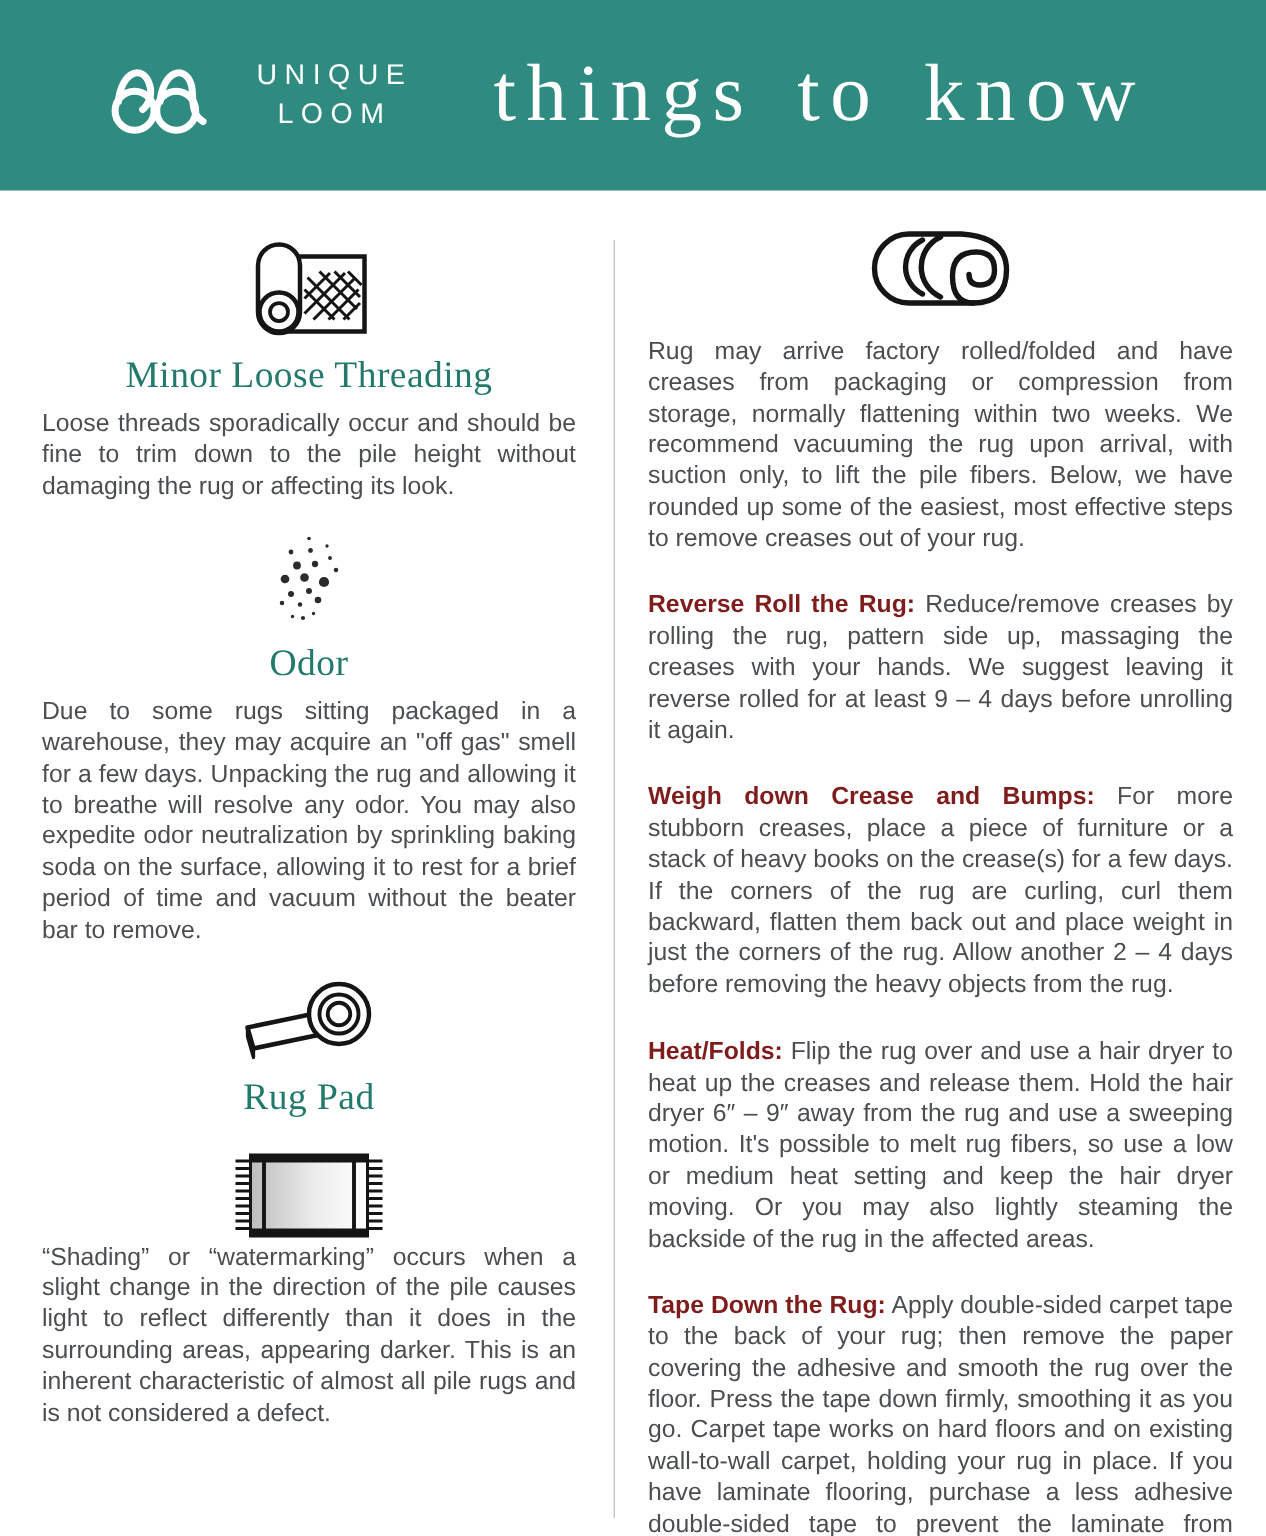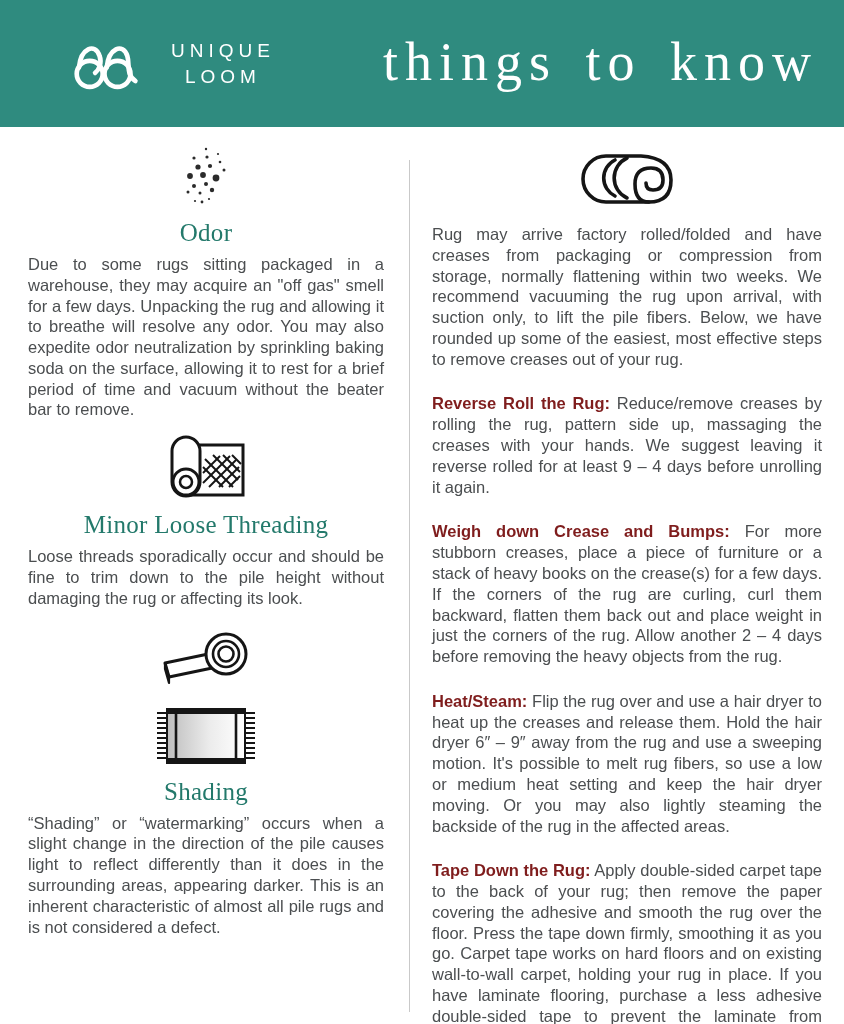--- a/index.html
+++ b/index.html
@@ -13,21 +13,21 @@
     position:absolute; left:0; top:0; width:844px; height:127px;
     background:#2F8B7F; display:flex; align-items:center;
   }
   .brand { display:flex; align-items:center; gap:15px; margin-left:70px; }
   .brand-logo { width:86px; height:62px; }
   .brand-text {
     color:#ffffff; font-size:19px; letter-spacing:5px;
     line-height:1.32; text-align:center; font-weight:400;
   }
   .header-title {
-    flex:1; text-align:right; color:#ffffff;
+    flex:1; text-align:center; color:#ffffff;
     font-family:"Liberation Serif","DejaVu Serif",serif;
     font-size:54px; letter-spacing:7px; word-spacing:8px;
     padding-right:26px; margin-top:-4px;
   }
 
   
   .col-left  { position:absolute; left:28px;  top:146px; width:356px; }
   .col-right { position:absolute; left:432px; top:150px; width:390px; }
   .divider   { position:absolute; left:409px; top:160px; width:1px; height:852px; background:#c9c9c9; }
 
@@ -68,20 +68,45 @@
         <div>UNIQUE</div>
         <div>LOOM</div>
       </div>
     </div>
     <div class="header-title">things to know</div>
   </div>
 
   <div class="divider"></div>
 
   <div class="col-left">
+
+    <div class="section sec-threading">
+      <div class="icon-wrap">
+        <svg width="86" height="66" viewBox="0 0 86 66" fill="none" stroke="#151515">
+          <rect x="26" y="11" width="54" height="50" fill="#ffffff" stroke-width="3"></rect>
+          <g stroke-width="2">
+            <path d="M40 39 L57 22"></path>
+              <path d="M40 49 L67 22"></path>
+              <path d="M46 53 L73 26"></path>
+              <path d="M56 53 L76 33"></path>
+              <path d="M66 53 L77 42"></path>
+            <path d="M40 33 L60 53"></path>
+              <path d="M42 25 L70 53"></path>
+              <path d="M50 21 L75 46"></path>
+              <path d="M60 21 L77 38"></path>
+              <path d="M69 21 L78 30"></path>
+          </g>
+          <rect x="9" y="3" width="28" height="59" rx="14" fill="#ffffff" stroke-width="3"></rect>
+          <circle cx="23" cy="48" r="13" fill="#ffffff" stroke-width="3"></circle>
+          <circle cx="23" cy="48" r="6" stroke-width="2.5"></circle>
+        </svg>
+      </div>
+      <h2 class="heading">Minor Loose Threading</h2>
+      <p class="body-text">Loose threads sporadically occur and should be fine to trim down to the pile height without damaging the rug or affecting its look.</p>
+    </div>
 
     <div class="section">
       <div class="icon-wrap">
         <svg width="52" height="62" viewBox="0 0 52 62" fill="#2b2b2b">
           <circle cx="26" cy="3" r="1.2"></circle>
             <circle cx="14" cy="12" r="1.6"></circle>
             <circle cx="27" cy="11" r="1.6"></circle>
           <circle cx="38" cy="8" r="1.1"></circle>
             <circle cx="40" cy="16" r="1.3"></circle>
             <circle cx="44" cy="24" r="1.5"></circle>
@@ -97,55 +122,31 @@
             <circle cx="32" cy="44" r="2.2"></circle>
           <circle cx="15" cy="55" r="1.1"></circle>
             <circle cx="22" cy="56" r="1.4"></circle>
             <circle cx="29" cy="53" r="1.1"></circle>
         </svg>
       </div>
       <h2 class="heading">Odor</h2>
       <p class="body-text">Due to some rugs sitting packaged in a warehouse, they may acquire an "off gas" smell for a few days. Unpacking the rug and allowing it to breathe will resolve any odor. You may also expedite odor neutralization by sprinkling baking soda on the surface, allowing it to rest for a brief period of time and vacuum without the beater bar to remove.</p>
     </div>
 
-    <div class="section sec-threading">
-      <div class="icon-wrap">
-        <svg width="86" height="66" viewBox="0 0 86 66" fill="none" stroke="#151515">
-          <rect x="26" y="11" width="54" height="50" fill="#ffffff" stroke-width="3"></rect>
-          <g stroke-width="2">
-            <path d="M40 39 L57 22"></path>
-              <path d="M40 49 L67 22"></path>
-              <path d="M46 53 L73 26"></path>
-              <path d="M56 53 L76 33"></path>
-              <path d="M66 53 L77 42"></path>
-            <path d="M40 33 L60 53"></path>
-              <path d="M42 25 L70 53"></path>
-              <path d="M50 21 L75 46"></path>
-              <path d="M60 21 L77 38"></path>
-              <path d="M69 21 L78 30"></path>
-          </g>
-          <rect x="9" y="3" width="28" height="59" rx="14" fill="#ffffff" stroke-width="3"></rect>
-          <circle cx="23" cy="48" r="13" fill="#ffffff" stroke-width="3"></circle>
-          <circle cx="23" cy="48" r="6" stroke-width="2.5"></circle>
-        </svg>
-      </div>
-      <h2 class="heading">Minor Loose Threading</h2>
-      <p class="body-text">Loose threads sporadically occur and should be fine to trim down to the pile height without damaging the rug or affecting its look.</p>
-    </div>
-
     <div class="section sec-rugpad">
       <div class="icon-wrap">
         <svg width="98" height="60" viewBox="0 0 98 60" fill="none" stroke="#151515" stroke-linejoin="round">
           <path d="M8 38 L56 28 L60 42 L12 52 Z" fill="#ffffff" stroke-width="3"></path>
           <path d="M8 38 L8 44 L12 58 L12 52 Z" fill="#ffffff" stroke-width="2.2"></path>
           <circle cx="69" cy="29" r="20" fill="#ffffff" stroke-width="3"></circle>
           <circle cx="69" cy="29" r="13" stroke-width="2.6"></circle>
           <circle cx="69" cy="29" r="7.5" stroke-width="2.6"></circle>
         </svg>
       </div>
+      <h2 class="heading">Rug Pad</h2>
     </div>
 
     <div class="section sec-shading">
       <div class="icon-wrap">
         <svg width="104" height="62" viewBox="0 0 104 62">
           <defs>
             <linearGradient id="shadegrad" x1="0" y1="0" x2="1" y2="0">
               <stop offset="0" stop-color="#bdbdbd"></stop>
               <stop offset="0.55" stop-color="#ececec"></stop>
               <stop offset="1" stop-color="#ffffff"></stop>
@@ -173,21 +174,20 @@
               <path d="M91 48 H101"></path>
               <path d="M91 53 H101"></path>
           </g>
           <rect x="13" y="4" width="78" height="54" fill="url(#shadegrad)" stroke="#151515" stroke-width="2"></rect>
           <rect x="13" y="4" width="78" height="5" fill="#151515"></rect>
           <rect x="13" y="53" width="78" height="5" fill="#151515"></rect>
           <path d="M22 4 V58" stroke="#151515" stroke-width="2.6"></path>
           <path d="M82 4 V58" stroke="#151515" stroke-width="2.6"></path>
         </svg>
       </div>
-      <h2 class="heading">Shading</h2>
       <p class="body-text">“Shading” or “watermarking” occurs when a slight change in the direction of the pile causes light to reflect differently than it does in the surrounding areas, appearing darker. This is an inherent characteristic of almost all pile rugs and is not considered a defect.</p>
     </div>
 
   </div>
 
   <div class="col-right">
 
     <div class="section">
       <div class="icon-wrap">
         <svg width="104" height="58" viewBox="0 0 104 58" fill="none" stroke="#151515" stroke-width="3.6" stroke-linecap="round">
@@ -203,21 +203,21 @@
         <b>Reverse Roll the Rug:</b>
         <span>Reduce/remove creases by rolling the rug, pattern side up, massaging the creases with your hands. We suggest leaving it reverse rolled for at least 9 – 4 days before unrolling it again.</span>
       </p>
 
       <p class="body-text tip">
         <b>Weigh down Crease and Bumps:</b>
         <span>For more stubborn creases, place a piece of furniture or a stack of heavy books on the crease(s) for a few days. If the corners of the rug are curling, curl them backward, flatten them back out and place weight in just the corners of the rug. Allow another 2 – 4 days before removing the heavy objects from the rug.</span>
       </p>
 
       <p class="body-text tip">
-        <b>Heat/Steam:</b>
+        <b>Heat/Folds:</b>
         <span>Flip the rug over and use a hair dryer to heat up the creases and release them. Hold the hair dryer 6″ – 9″ away from the rug and use a sweeping motion. It's possible to melt rug fibers, so use a low or medium heat setting and keep the hair dryer moving. Or you may also lightly steaming the backside of the rug in the affected areas.</span>
       </p>
 
       <p class="body-text tip">
         <b>Tape Down the Rug:</b>
         <span>Apply double-sided carpet tape to the back of your rug; then remove the paper covering the adhesive and smooth the rug over the floor. Press the tape down firmly, smoothing it as you go. Carpet tape works on hard floors and on existing wall-to-wall carpet, holding your rug in place. If you have laminate flooring, purchase a less adhesive double-sided tape to prevent the laminate from buckling or otherwise being damaged.</span>
       </p>
     </div>
 
   </div>

